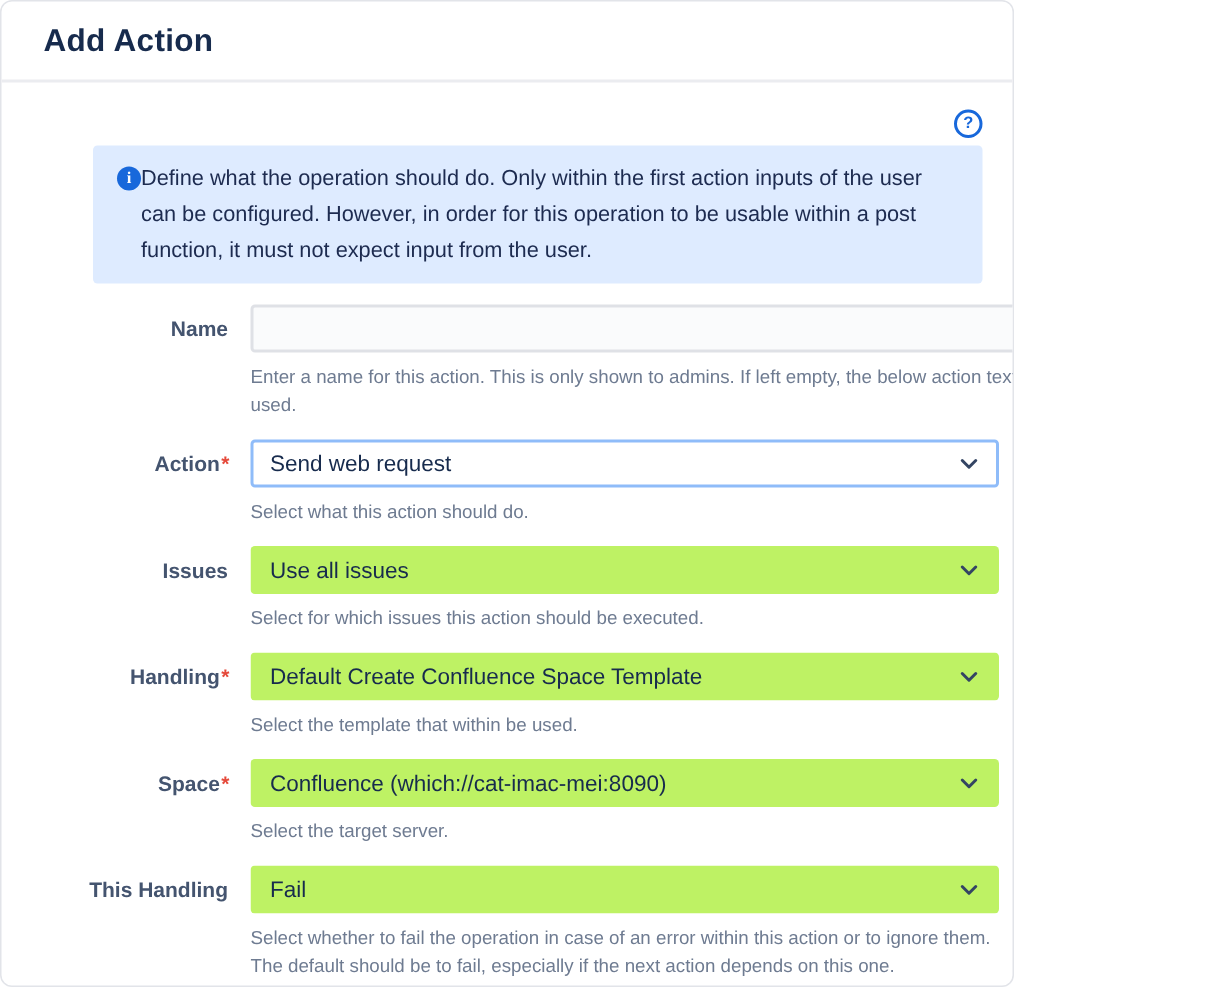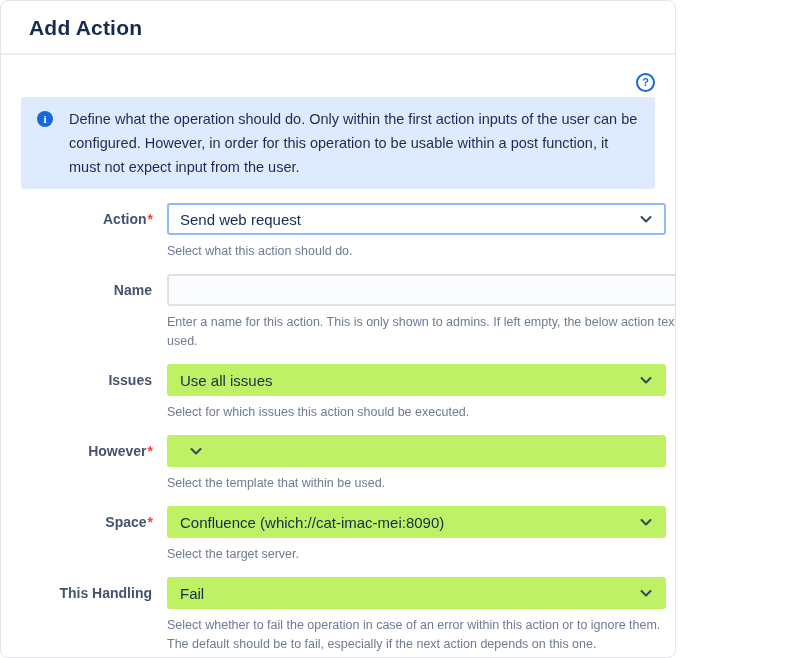--- a/index.html
+++ b/index.html
@@ -16,21 +16,21 @@
   
   .dlg-content{flex:1 1 auto;padding:18px 20px 0 20px;display:flex;flex-direction:column;}
   .help-row{display:flex;justify-content:flex-end;height:20px;margin-bottom:4px;}
   .help-circle{
     width:15px;height:15px;border:2px solid #1868db;border-radius:50%;
     color:#1868db;font-size:11px;font-weight:700;line-height:15px;text-align:center;cursor:pointer;
   }
   .help-circle::before{content:"?";}
   
   .banner{
-    background:#deebff;border-radius:3px;padding:10px 16px;display:flex;gap:16px;align-items:flex-start;
+    background:#deebff;border-radius:3px;padding:10px 16px;display:flex;align-items:flex-start;margin-left:41px;
   }
   .info-icon{
     flex:0 0 auto;width:16px;height:16px;border-radius:50%;background:#1868db;color:#ffffff;
     font-size:11px;font-weight:700;line-height:16px;text-align:center;margin-top:4px;
     font-family:"Liberation Serif",serif;
   }
   .info-icon::before{content:"i";}
   .banner-text{font-size:14.5px;line-height:24px;color:#1d2b50;max-width:708px;}
   
   .form{margin-top:14px;}
@@ -81,57 +81,58 @@
     </div>
 
     <div class="banner">
       <span class="info-icon"></span>
       <span class="banner-text">Define what the operation should do. Only within the first action inputs of the user can be configured. However, in order for this operation to be usable within a post function, it must not expect input from the user.</span>
     </div>
 
     <div class="form">
 
       <div class="form-row">
+        <div class="f-label"><span>Name</span><span class="req"></span></div>
+        <div>
+          <input class="input-text" type="text" value="" style="">
+          <div class="f-help">Enter a name for this action. This is only shown to admins. If left empty, the below action text will be used.</div>
+        </div>
+      </div>
+
+      <div class="form-row">
         <div class="f-label"><span>Action</span><span class="req">*</span></div>
         <div>
           <div class="select focused">
             <span class="select-value">Send web request</span>
             <svg class="chev" width="16" height="16" viewBox="0 0 16 16">
                 <path d="M3.5 6 8 10.5 12.5 6" fill="none" stroke="#344563" stroke-width="2" stroke-linecap="round" stroke-linejoin="round"></path>
               </svg>
           </div>
           <div class="f-help">Select what this action should do.</div>
-        </div>
-      </div>
-
-      <div class="form-row">
-        <div class="f-label"><span>Name</span><span class="req"></span></div>
-        <div>
-          <input class="input-text" type="text" value="" style="">
-          <div class="f-help">Enter a name for this action. This is only shown to admins. If left empty, the below action text will be used.</div>
         </div>
       </div>
 
       <div class="form-row">
         <div class="f-label"><span>Issues</span><span class="req"></span></div>
         <div>
           <div class="select">
             <span class="select-value">Use all issues</span>
             <svg class="chev" width="16" height="16" viewBox="0 0 16 16">
                 <path d="M3.5 6 8 10.5 12.5 6" fill="none" stroke="#344563" stroke-width="2" stroke-linecap="round" stroke-linejoin="round"></path>
               </svg>
           </div>
           <div class="f-help">Select for which issues this action should be executed.</div>
         </div>
       </div>
 
       <div class="form-row">
-        <div class="f-label"><span>However</span><span class="req">*</span></div>
+        <div class="f-label"><span>Handling</span><span class="req">*</span></div>
         <div>
           <div class="select">
+            <span class="select-value">Default Create Confluence Space Template</span>
             <svg class="chev" width="16" height="16" viewBox="0 0 16 16">
                 <path d="M3.5 6 8 10.5 12.5 6" fill="none" stroke="#344563" stroke-width="2" stroke-linecap="round" stroke-linejoin="round"></path>
               </svg>
           </div>
           <div class="f-help">Select the template that within be used.</div>
         </div>
       </div>
 
       <div class="form-row">
         <div class="f-label"><span>Space</span><span class="req">*</span></div>

